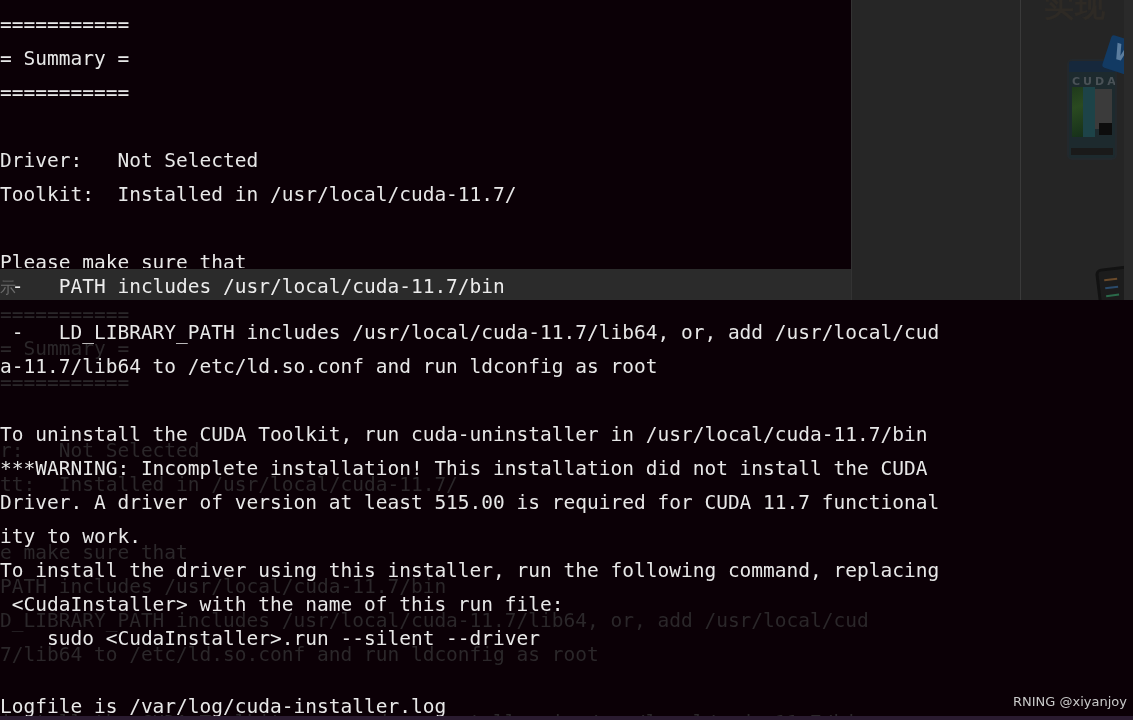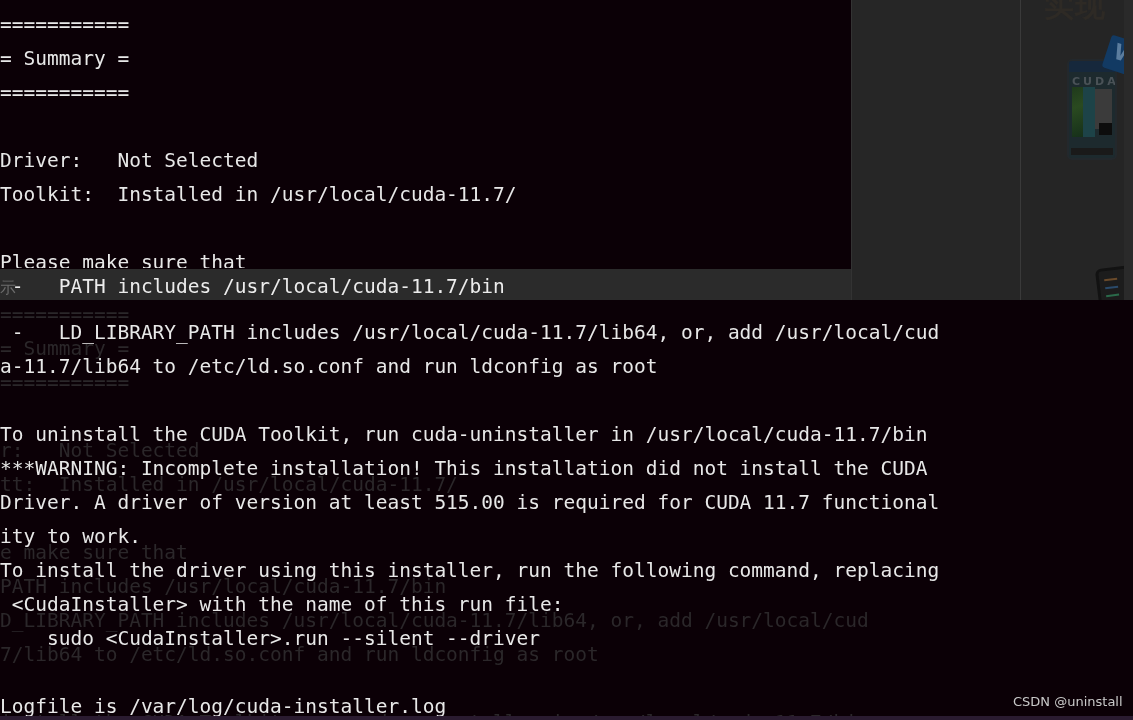--- a/index.html
+++ b/index.html
@@ -398,16 +398,16 @@
 ***WARNING: Incomplete installation! This installation did not install the CUDA
 Driver. A driver of version at least 515.00 is required for CUDA 11.7 functional
 ity to work.
 To install the driver using this installer, run the following command, replacing
  &lt;CudaInstaller&gt; with the name of this run file:
     sudo &lt;CudaInstaller&gt;.run --silent --driver
 
 Logfile is /var/log/cuda-installer.log</div>
   </div>
 
-  <div class="csdn-bottom-wm">CSDN @uninstall</div>
+  <div class="csdn-bottom-wm">RNING @xiyanjoy</div>
   <div class="bottom-edge"></div>
 
 </div>
 
 </body></html>

